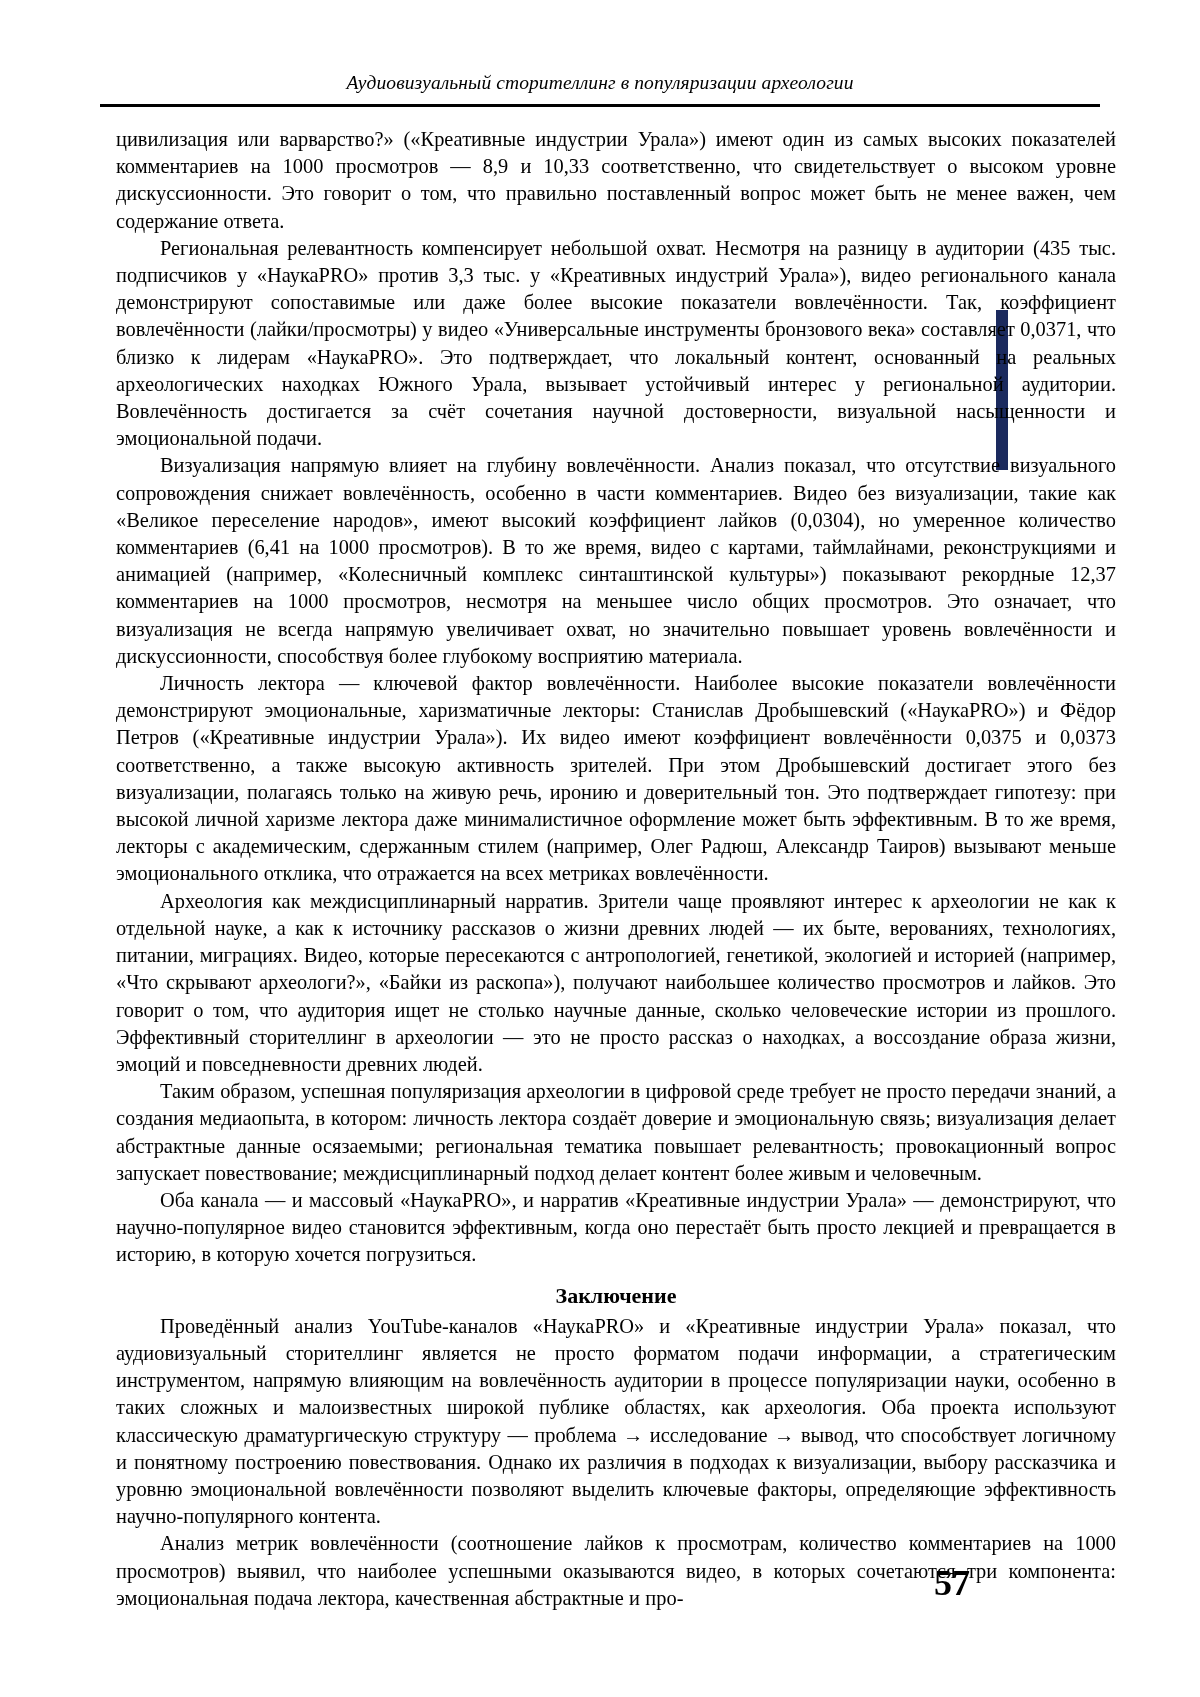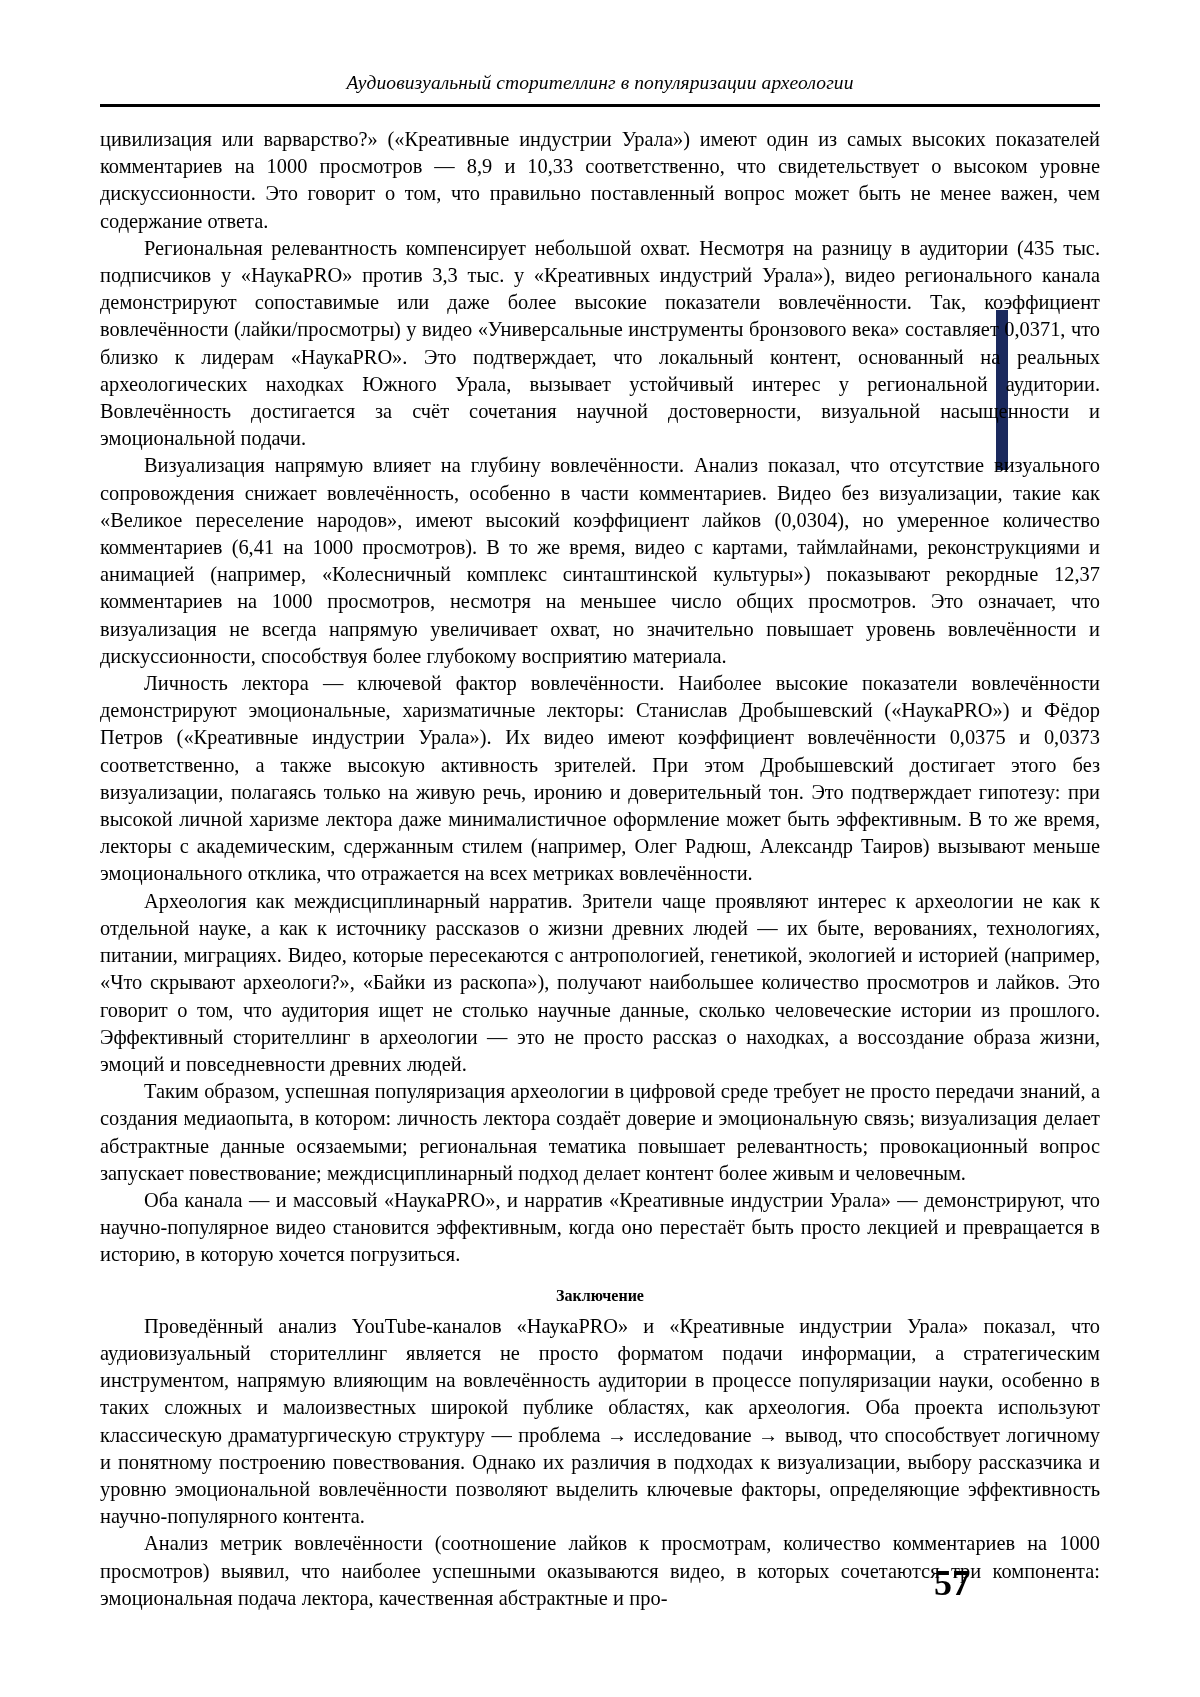--- a/index.html
+++ b/index.html
@@ -53,21 +53,21 @@
     position: absolute;
     left: 100px;
     top: 104px;
     width: 1000px;
     height: 3px;
     background: #000;
   }
 
   .content {
     position: absolute;
-    left: 100px;
+    left: 116px;
     top: 126px;
     width: 1000px;
   }
 
   p.para {
     margin: 0;
     font-size: 20.4px;
     line-height: 27.2px;
     text-align: justify;
     text-indent: 44px;
@@ -75,21 +75,21 @@
     word-spacing: 0.2px;
   }
   p.para.noindent {
     text-indent: 0;
   }
 
   .section-title {
     margin: 13px 0 4px 0;
     text-align: center;
     font-weight: bold;
-    font-size: 16px;
+    font-size: 22px;
     line-height: 27.2px;
   }
 
   .folio {
     position: absolute;
     right: 38px;
     top: 1562px;
     font-family: "Liberation Serif", serif;
     font-weight: bold;
     font-size: 36px;

